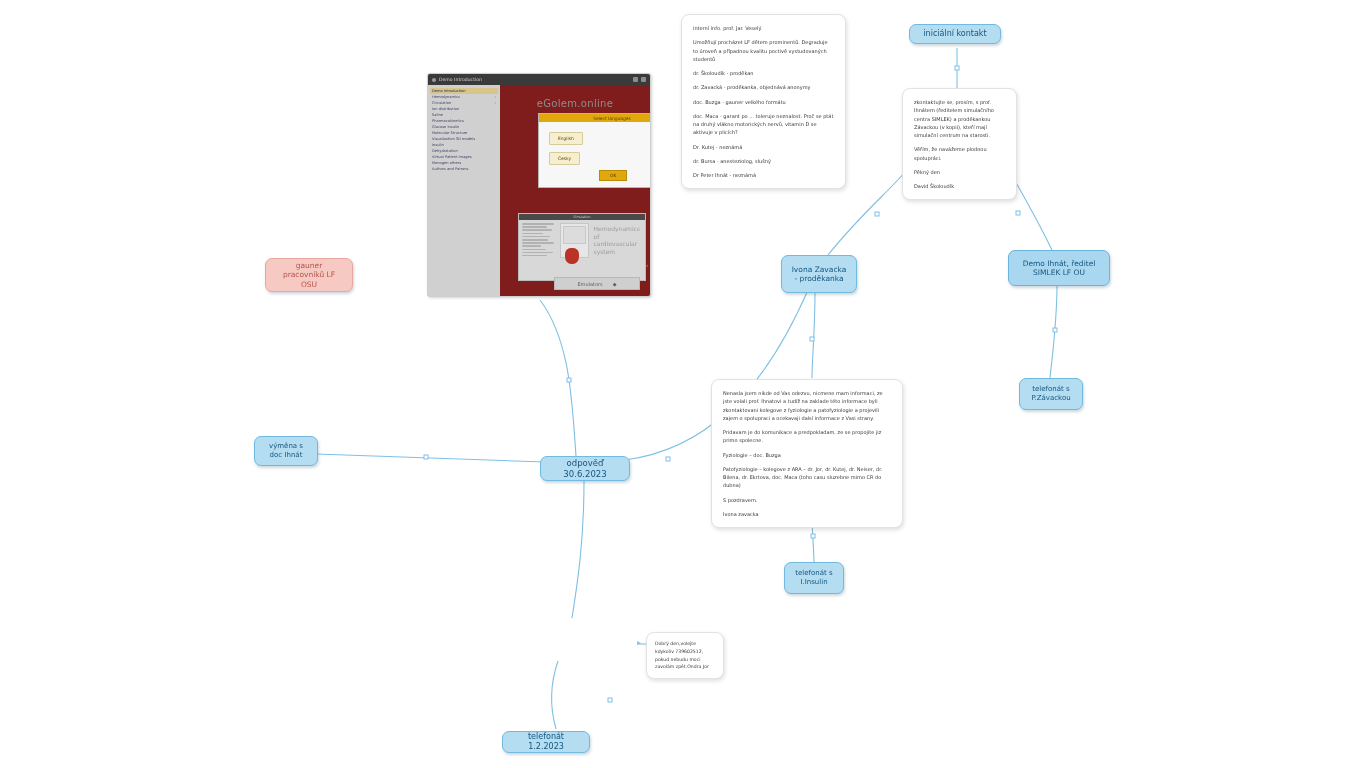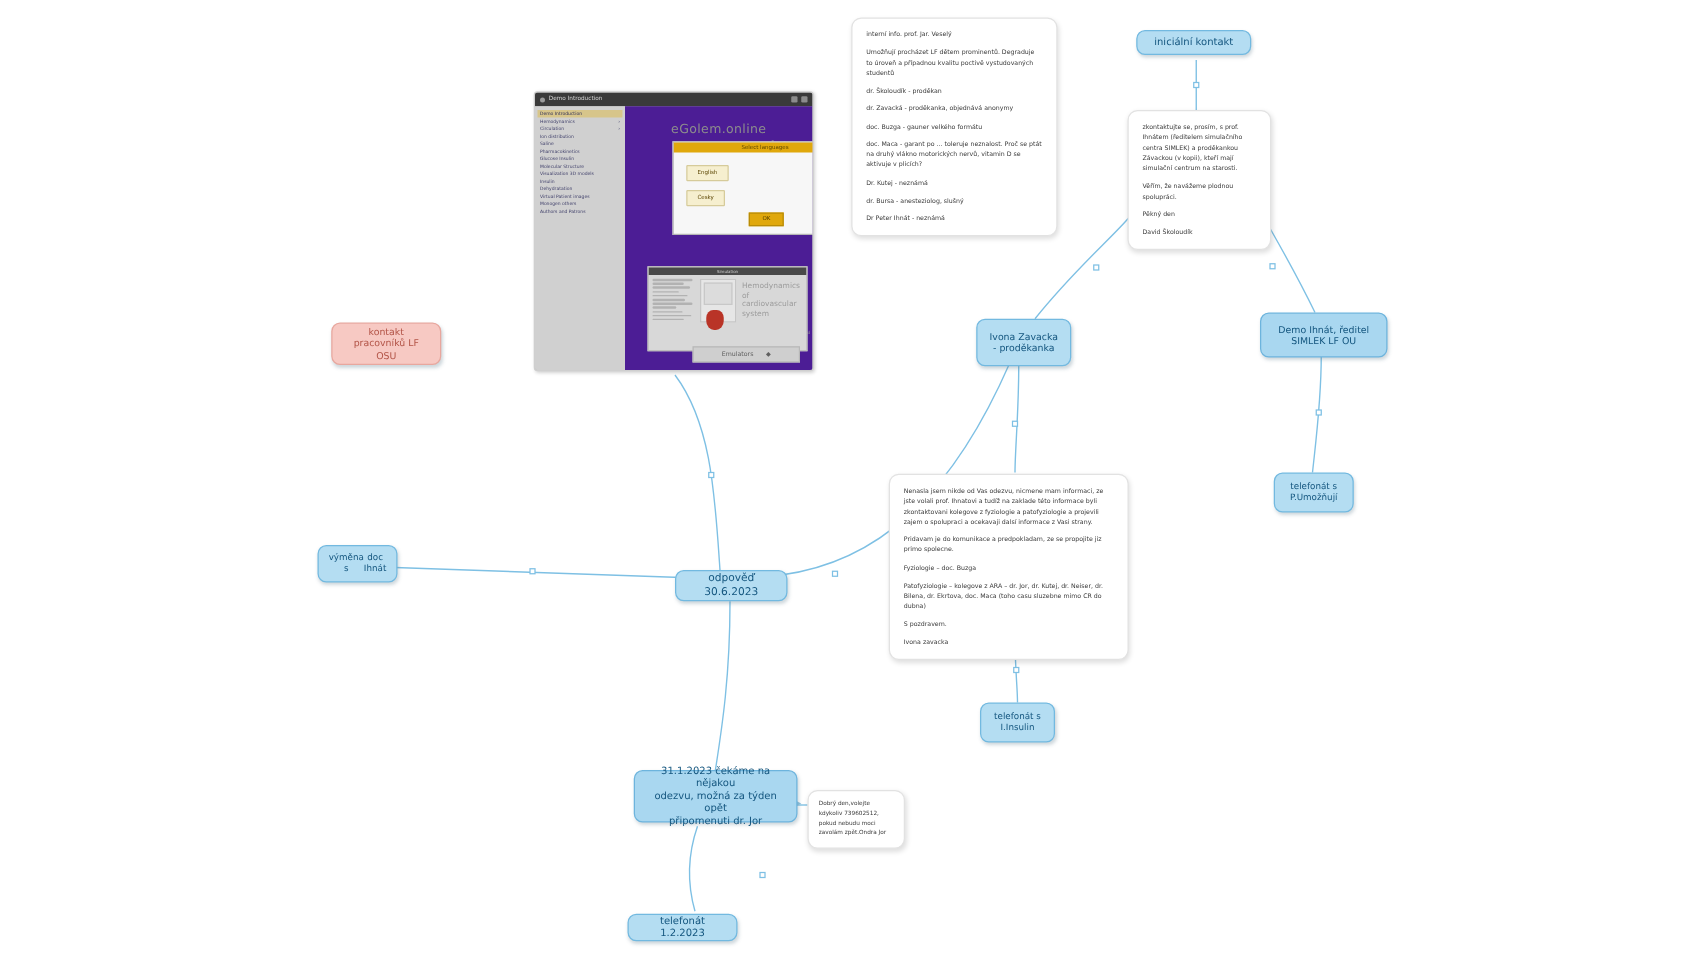--- a/index.html
+++ b/index.html
@@ -93,21 +93,21 @@
   .shot .sidebar {
     width: 72px; background: #d0d0d0; padding: 3px 2px;
   }
   .shot .sb-item {
     font-size: 3.6px; color: #3f3f6a; padding: 1px 2px;
     white-space: nowrap; overflow: hidden;
     display: flex; justify-content: space-between;
   }
   .shot .sb-item.sel { background: #d7c58a; color: #2a2a55; }
   .shot .content {
-    flex: 1; background: #4c1d95; position: relative; padding-top: 3px;
+    flex: 1; background: #7f1d1d; position: relative; padding-top: 3px;
   }
   .shot .brandline {
     text-align: center; color: #8d8d8d;
     font-size: 10px; letter-spacing: .3px; padding-top: 10px;
   }
   .shot .subline {
     text-align: right; color: #9a9a9a; font-size: 9px;
     padding-right: 4px; margin-top: 3px; font-weight: 600;
   }
   .shot .ghosttext {
@@ -360,45 +360,40 @@
     <span>- proděkanka</span>
   </div>
 
   <div class="node blue-mid" style="left:1008px; top:250px; width:102px; height:36px; font-size:7.5px; flex-direction:column;">
     <span>Demo Ihnát, ředitel</span>
     <span>SIMLEK LF OU</span>
   </div>
 
   <div class="node blue" style="left:1019px; top:378px; width:64px; height:32px; font-size:7px; flex-direction:column;">
     <span>telefonát s</span>
-    <span>P.Umožňují</span>
+    <span>P.Závackou</span>
   </div>
 
   <div class="node blue" style="left:784px; top:562px; width:60px; height:32px; font-size:7px; flex-direction:column;">
     <span>telefonát s</span>
     <span>I.Insulin</span>
   </div>
 
   <div class="node blue" style="left:540px; top:456px; width:90px; height:25px; font-size:8.5px;">
     <span>odpověď 30.6.2023</span>
   </div>
 
   <div class="node pink" style="left:265px; top:258px; width:88px; height:34px; font-size:7.5px; flex-direction:column;">
-    <span>kontakt</span>
+    <span>gauner</span>
     <span>pracovníků LF OSU</span>
   </div>
 
-  <div class="node blue" style="left:254px; top:436px; width:64px; height:30px; font-size:7px; flex-direction:row;">
+  <div class="node blue" style="left:254px; top:436px; width:64px; height:30px; font-size:7px; flex-direction:column;">
     <span>výměna s</span>
     <span>doc Ihnát</span>
   </div>
 
-  <div class="node blue-mid" style="left:507px; top:616px; width:131px; height:42px; font-size:8px; flex-direction:column;">
-    <span>31.1.2023 čekáme na nějakou</span>
-    <span>odezvu, možná za týden opět</span>
-    <span>připomenuti dr. Jor</span>
-  </div>
 
   <div class="node blue" style="left:502px; top:731px; width:88px; height:22px; font-size:8px;align-items:center;">
     <span>telefonát 1.2.2023</span>
   </div>
 
 </div>
 
 </body></html>

